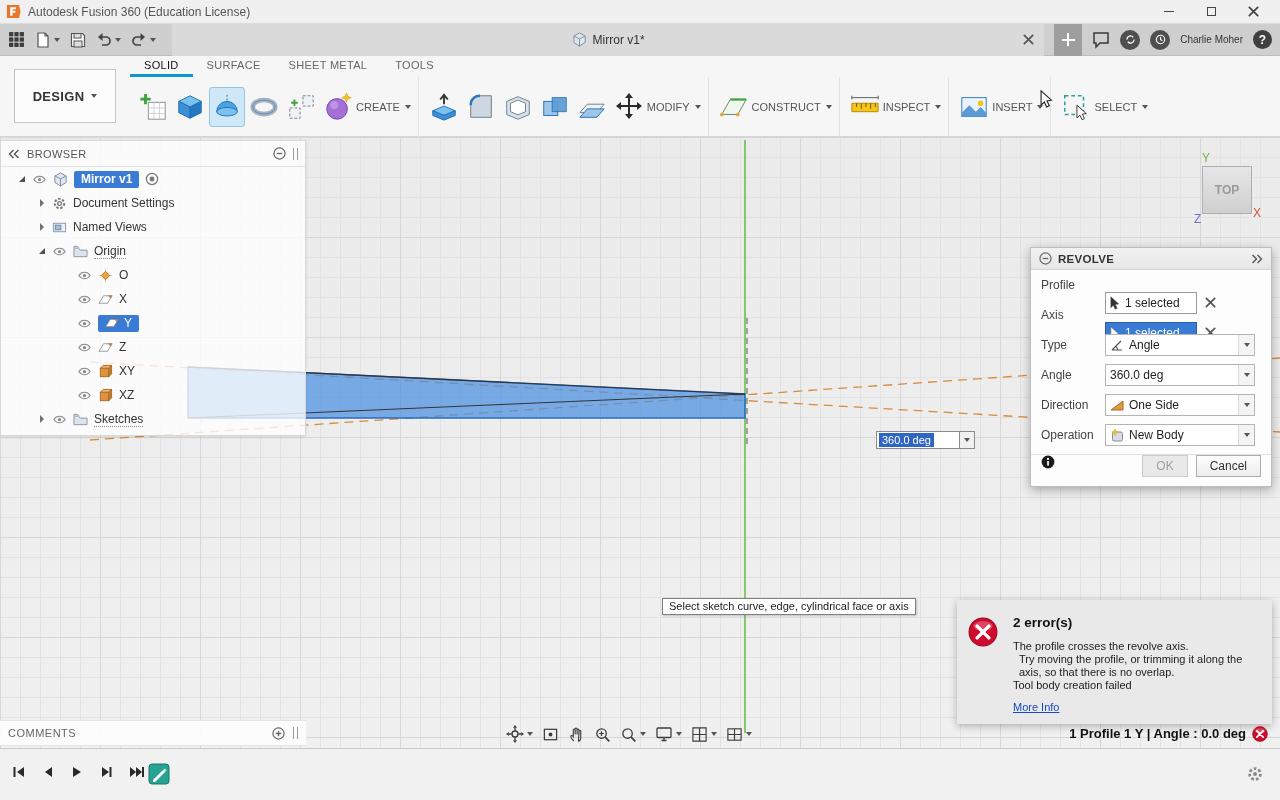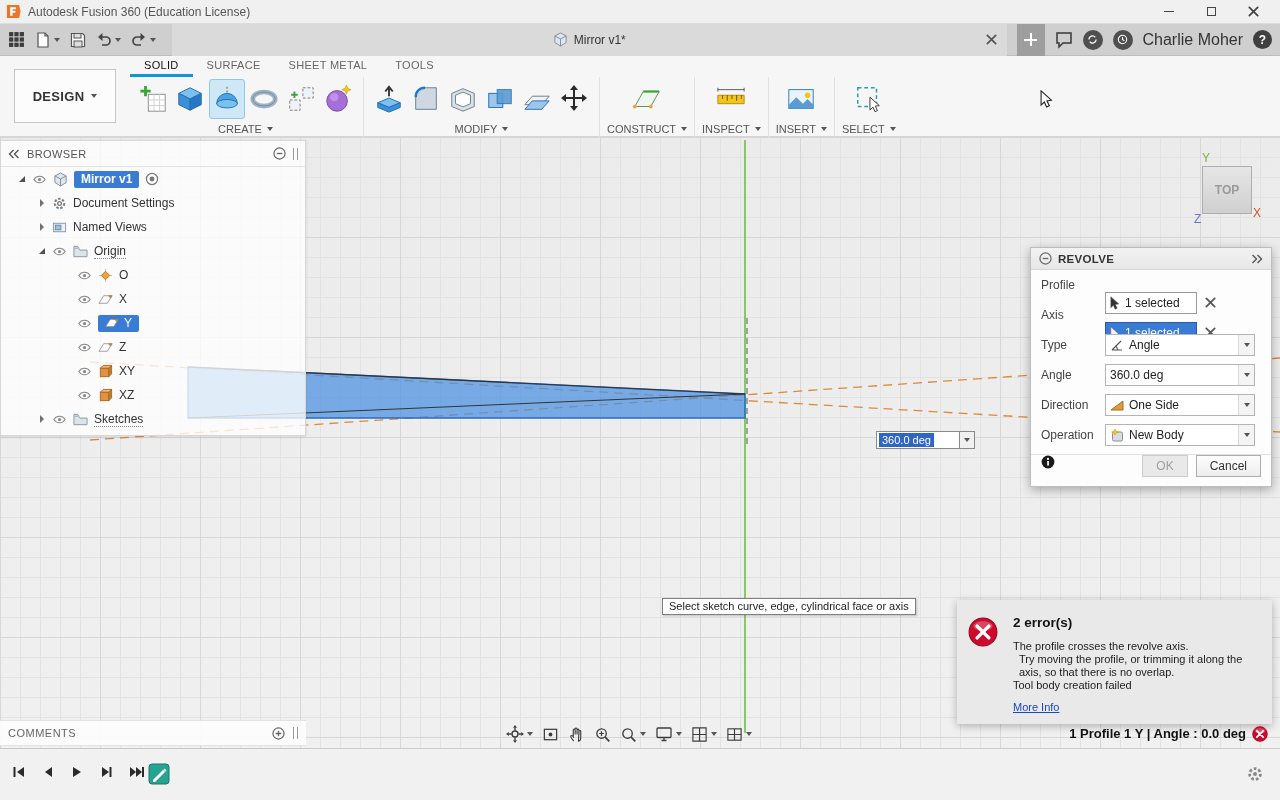--- a/index.html
+++ b/index.html
@@ -18,30 +18,30 @@
 .tabbar{position:absolute;top:24px;left:0;width:1280px;height:32px;background:#cfcfcf;border-bottom:1px solid #bdbdbd;display:flex;align-items:center;padding:0 8px;gap:10px;}
 .tb-ic{display:flex;align-items:center;gap:3px;color:#3c3c3c;}
 .doc-tab{flex:1;height:32px;background:#dadada;display:flex;align-items:center;justify-content:center;position:relative;gap:6px;margin-left:6px;}
 .doc-tab .ttext{font-size:12px;color:#333;}
 .tab-close{position:absolute;right:10px;top:10px;color:#555;cursor:default;}
 .plus-tile{width:28px;height:32px;background:#9e9e9e;display:flex;align-items:center;justify-content:center;position:relative;}
 .plus-tile .ph{width:13px;height:2px;background:#fff;position:absolute;}
 .plus-tile .pv{width:2px;height:13px;background:#fff;position:absolute;}
 .circ-ic{width:20px;height:20px;border-radius:50%;background:#4f4f4f;display:flex;align-items:center;justify-content:center;}
 .help-circ{width:19px;height:19px;border-radius:50%;background:#3f3f3f;color:#fff;font-size:12px;font-weight:bold;display:flex;align-items:center;justify-content:center;}
-.username{font-size:16px;color:#333;}
+.username{font-size:10px;color:#333;}
 
 
 .ribbon{position:absolute;top:56px;left:0;width:1280px;height:81px;background:#f6f6f6;border-bottom:1px solid #d5d5d5;}
 .design-box{position:absolute;left:14px;top:13px;width:102px;height:54px;background:#fcfcfc;border:1px solid #c6c6c6;display:flex;align-items:center;justify-content:center;gap:7px;font-size:13px;font-weight:bold;color:#333;letter-spacing:.3px;}
 .rtabs{position:absolute;left:130px;top:0;height:21px;display:flex;}
 .rtab{padding:3px 14px 0;font-size:11px;color:#666;letter-spacing:.3px;}
 .rtab.active{color:#111;border-bottom:3px solid #0a99d6;}
 .rgroups{position:absolute;left:128px;top:21px;display:flex;height:60px;}
-.rgroup{display:flex;flex-direction:column;align-items:center;border-right:1px solid #e2e2e2;padding:0 7px;text-align:right;}
+.rgroup{display:flex;flex-direction:row;align-items:center;border-right:1px solid #e2e2e2;padding:0 7px;text-align:right;}
 .ricons{display:flex;align-items:center;height:44px;gap:1px;}
 .rcell{width:36px;height:40px;display:flex;align-items:center;justify-content:center;border-radius:3px;}
 .rcell.active{background:#cfe8f7;border:1px solid #93c6e6;}
 .rlabel{font-size:11px;color:#555;display:flex;align-items:center;gap:5px;height:15px;}
 .car{width:0;height:0;border-left:3.5px solid transparent;border-right:3.5px solid transparent;border-top:4.5px solid #555;display:inline-block;}
 .grip{width:5px;height:12px;border-left:1.5px solid #9a9a9a;border-right:1.5px solid #9a9a9a;display:inline-block;}
 
 
 .canvas{position:absolute;left:0;top:137px;width:1280px;height:611px;
 background-image:

